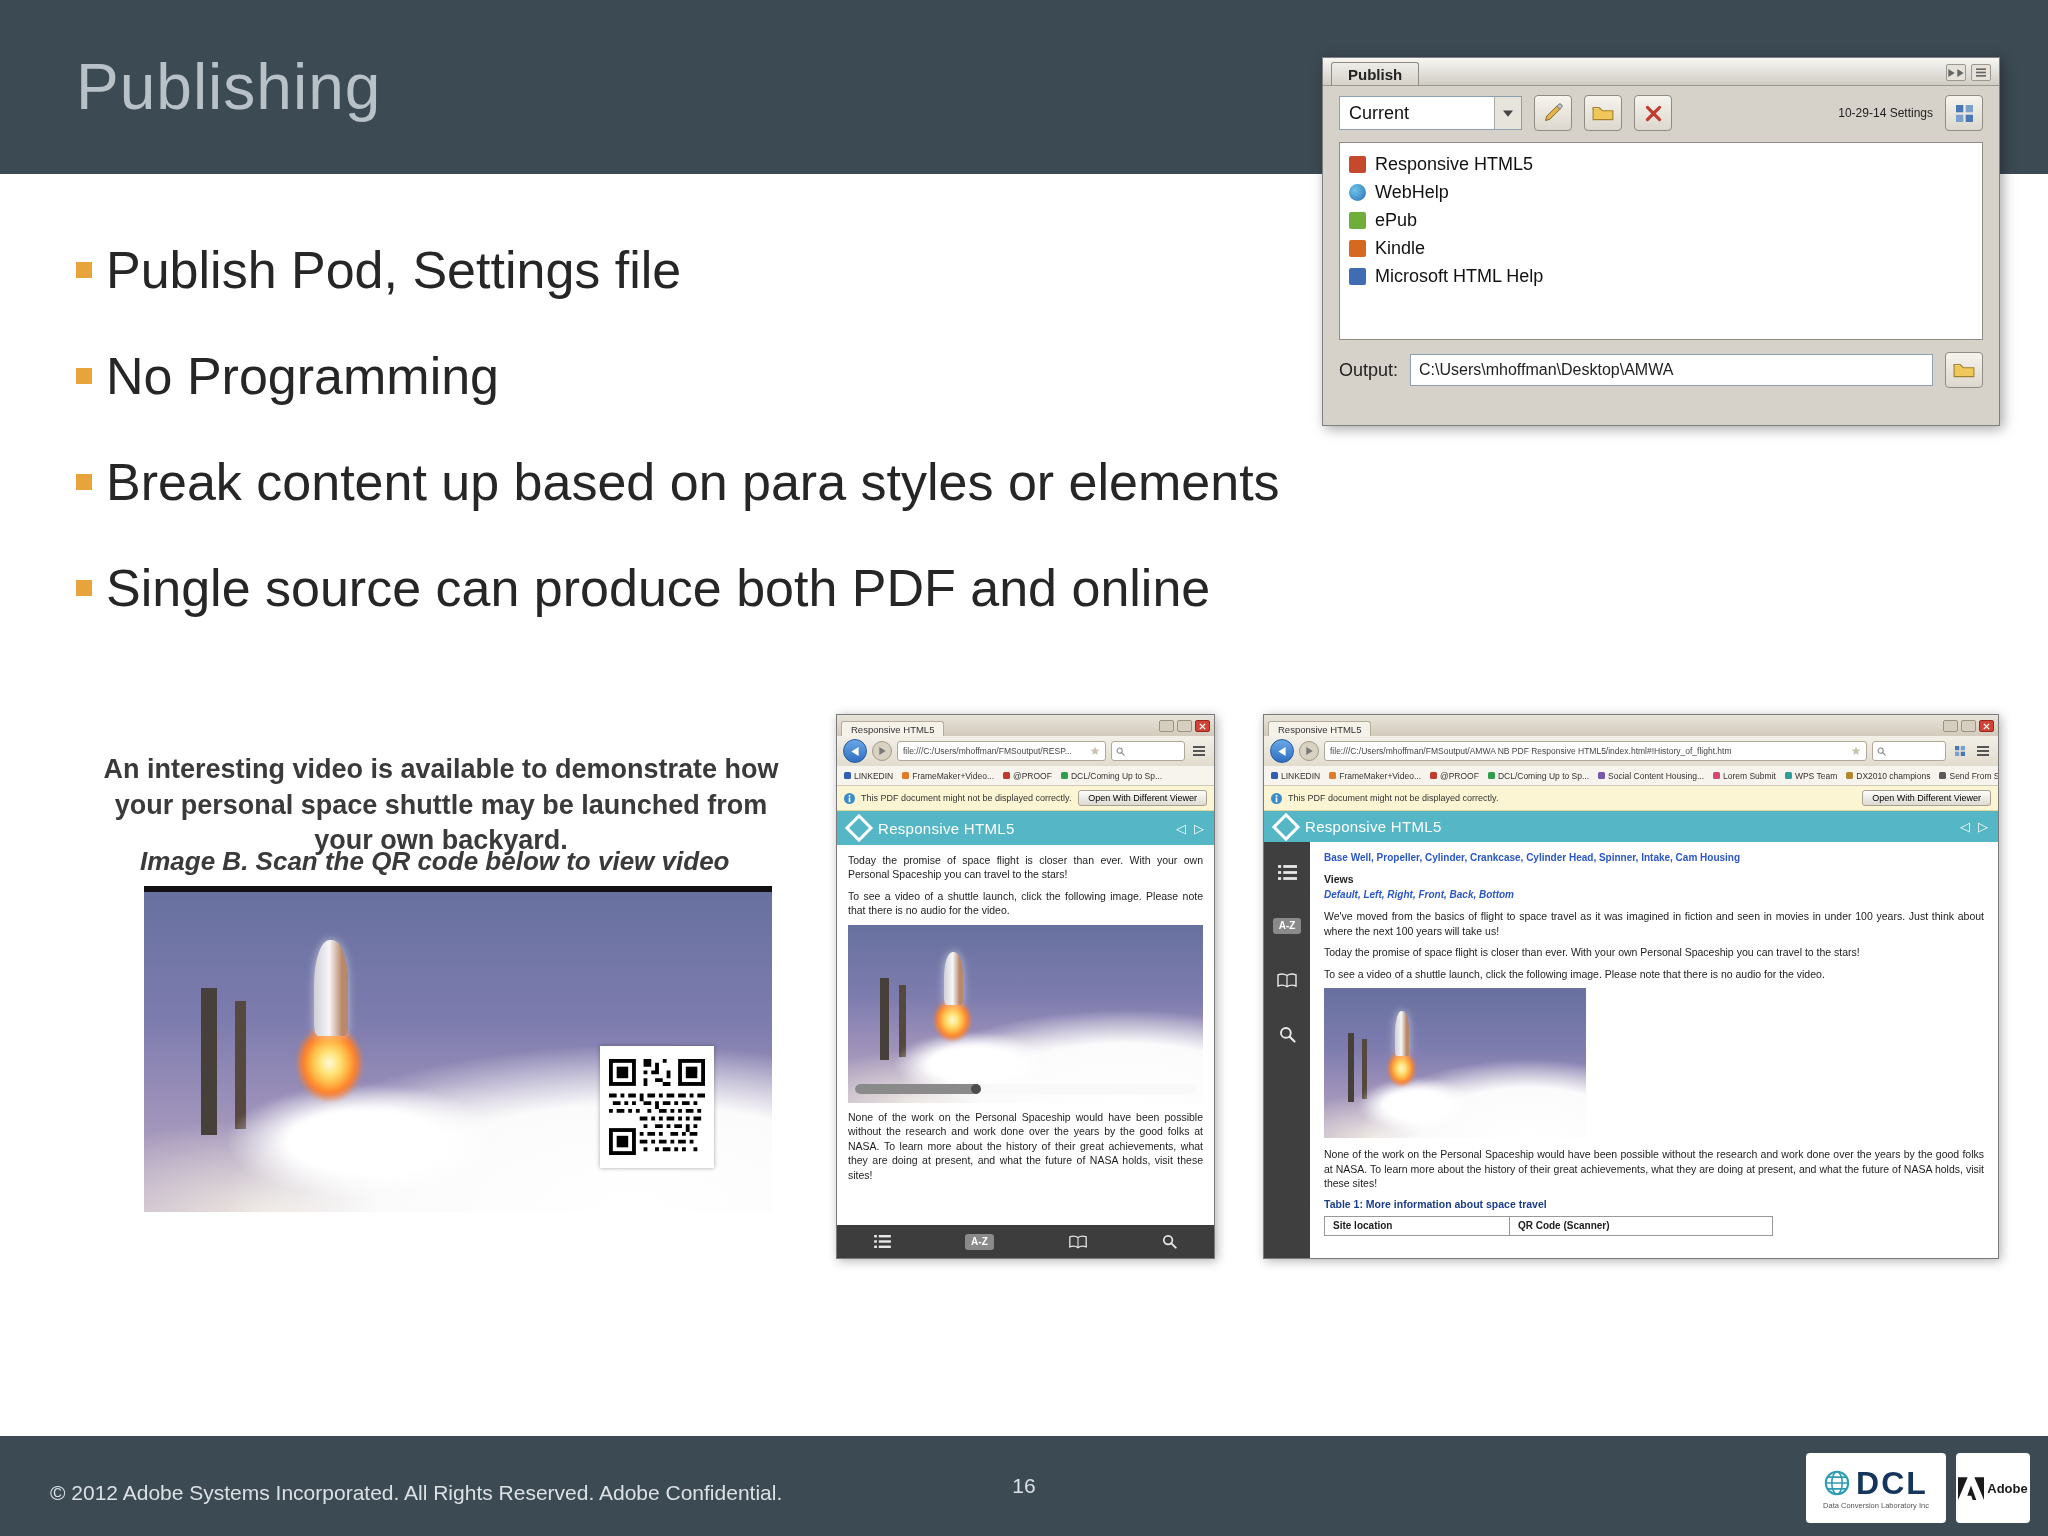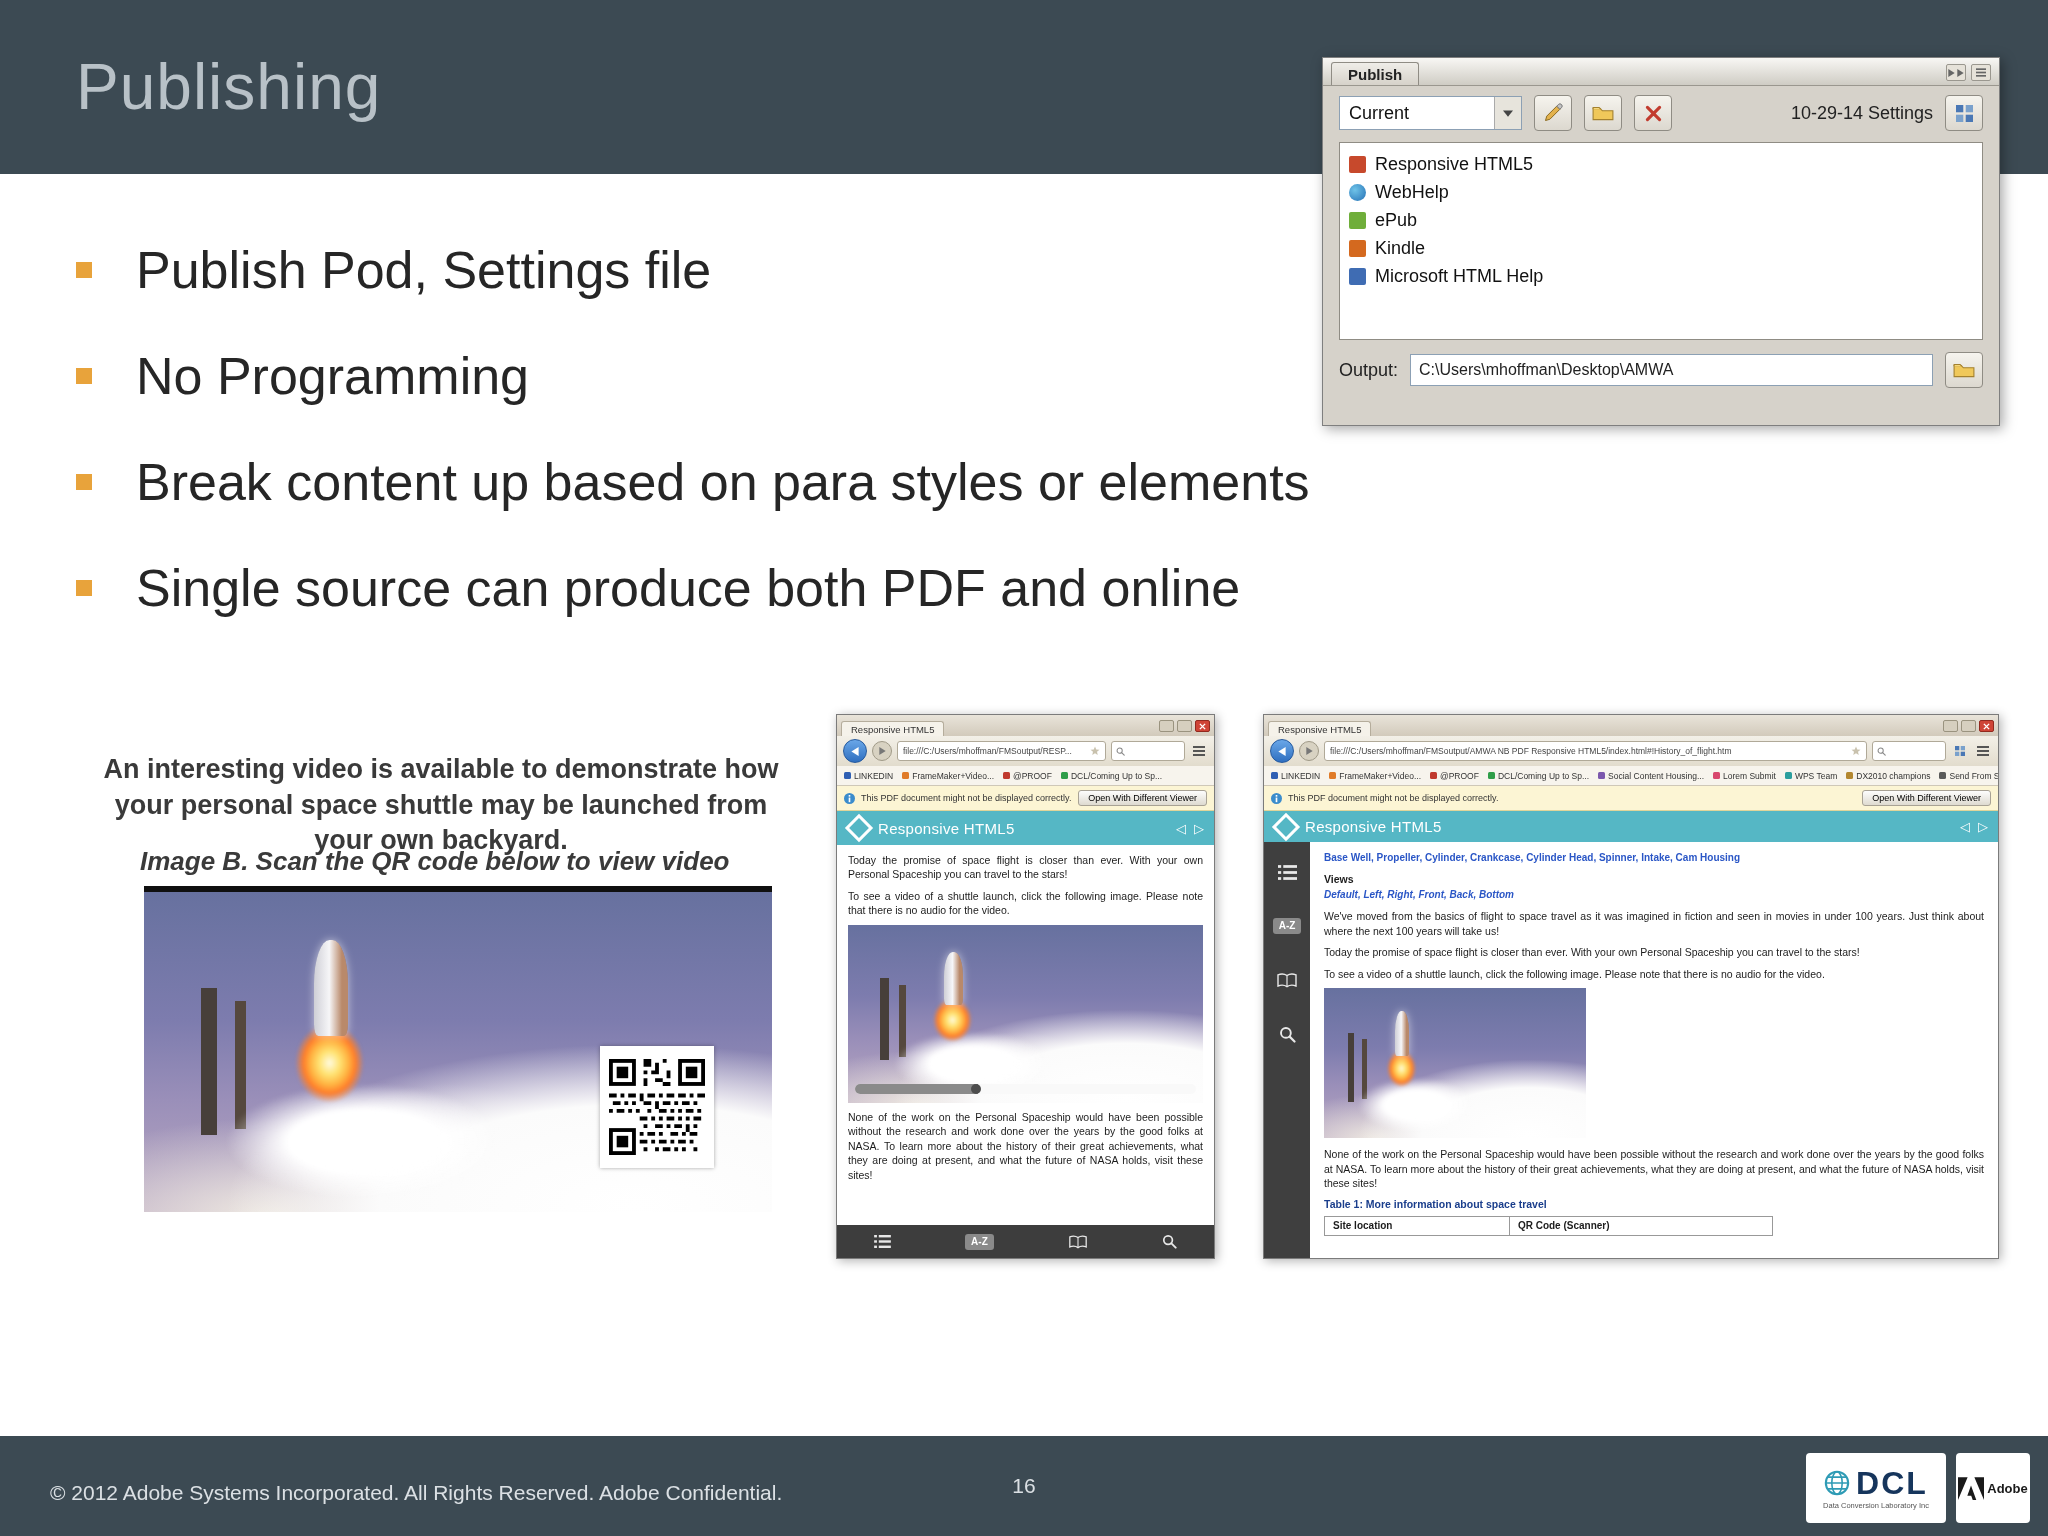--- a/index.html
+++ b/index.html
@@ -5,40 +5,40 @@
 <style>
   html,body{margin:0;padding:0;background:#6b6b6b;}
   .slide{position:relative;width:2048px;height:1536px;background:#ffffff;overflow:hidden;
          font-family:"Liberation Sans", sans-serif;color:#222;padding-left:10px;}
   
   .topbar{position:absolute;left:0;top:0;width:2048px;height:174px;background:#3c4a53;}
   .topbar h1{margin:0;position:absolute;left:76px;top:0;height:174px;display:flex;align-items:center;
              font-size:64px;font-weight:400;color:#b8c1c7;letter-spacing:1px;}
   
   .bullets{position:absolute;left:76px;top:236px;list-style:none;margin:0;padding:0;}
-  .bullets li{display:flex;align-items:center;gap:44px;margin-bottom:38px;font-size:52px;color:#262626;line-height:68px;}
+  .bullets li{display:flex;align-items:center;gap:14px;margin-bottom:38px;font-size:52px;color:#262626;line-height:68px;}
   .bullets .sq{width:16px;height:16px;background:#e8a33b;flex:none;}
   
   .pod{position:absolute;left:1322px;top:57px;width:676px;height:367px;background:#d6d2ca;
        border:1px solid #7f7f7f;box-shadow:3px 3px 12px rgba(0,0,0,.35);display:flex;flex-direction:column;z-index:5;}
   .pod-titlebar{height:27px;background:linear-gradient(#f8f7f4,#cfccc4);border-bottom:1px solid #9a978f;
                 display:flex;align-items:flex-end;padding:0 8px;}
   .pod-tab{background:linear-gradient(#efede8,#d6d2ca);border:1px solid #8f8c84;border-bottom:none;
            padding:3px 16px 2px;font-size:15px;font-weight:bold;color:#222;border-radius:3px 3px 0 0;}
   .pod-win-btns{margin-left:auto;display:flex;gap:5px;align-items:center;padding-bottom:4px;}
   .pwb{width:18px;height:15px;background:#e6e2d9;border:1px solid #9a978f;border-radius:2px;
        display:flex;align-items:center;justify-content:center;color:#666;}
   .pod-toolbar{height:54px;display:flex;align-items:center;padding:0 16px;gap:12px;}
   .pod-select{width:172px;height:32px;background:#fff;border:1px solid #8ca0b4;display:flex;align-items:center;
               font-size:18px;padding-left:9px;color:#111;}
   .dd-arrow{margin-left:auto;width:26px;height:100%;background:#e7e4dc;border-left:1px solid #aaa;
             display:flex;align-items:center;justify-content:center;}
   .tool-btn{width:38px;height:36px;background:linear-gradient(#f6f4ee,#dcd8cf);border:1px solid #8f8c84;
             border-radius:4px;display:flex;align-items:center;justify-content:center;padding:0;cursor:pointer;}
-  .pod-settings{margin-left:auto;font-size:18px;color:#222;}
+  .pod-settings{margin-left:auto;font-size:12px;color:#222;}
   .pod-list{margin:2px 16px 0;height:182px;background:#fff;border:1px solid #8f8c84;padding:7px 9px;overflow:hidden;}
   .pod-item{height:28px;display:flex;align-items:center;gap:9px;font-size:18px;color:#111;}
   .fi{width:17px;height:17px;border-radius:2px;flex:none;}
   .fi-html5{background:#c7492c;}
   .fi-web{background:radial-gradient(circle at 35% 35%,#6fc3e8,#2470b5);border-radius:50%;}
   .fi-epub{background:#6fae3a;}
   .fi-kindle{background:#d4691f;}
   .fi-chm{background:#3f6cb3;}
   .pod-output{display:flex;align-items:center;gap:12px;padding:12px 16px 0;}
   .pod-out-label{font-size:18px;color:#222;}

